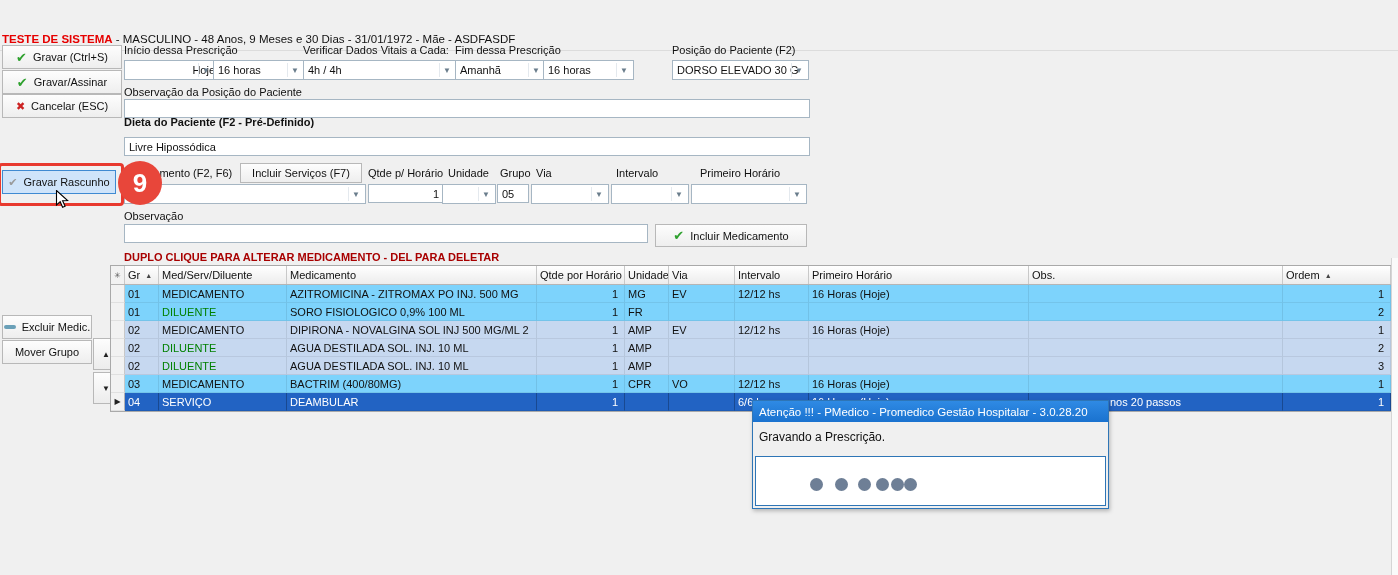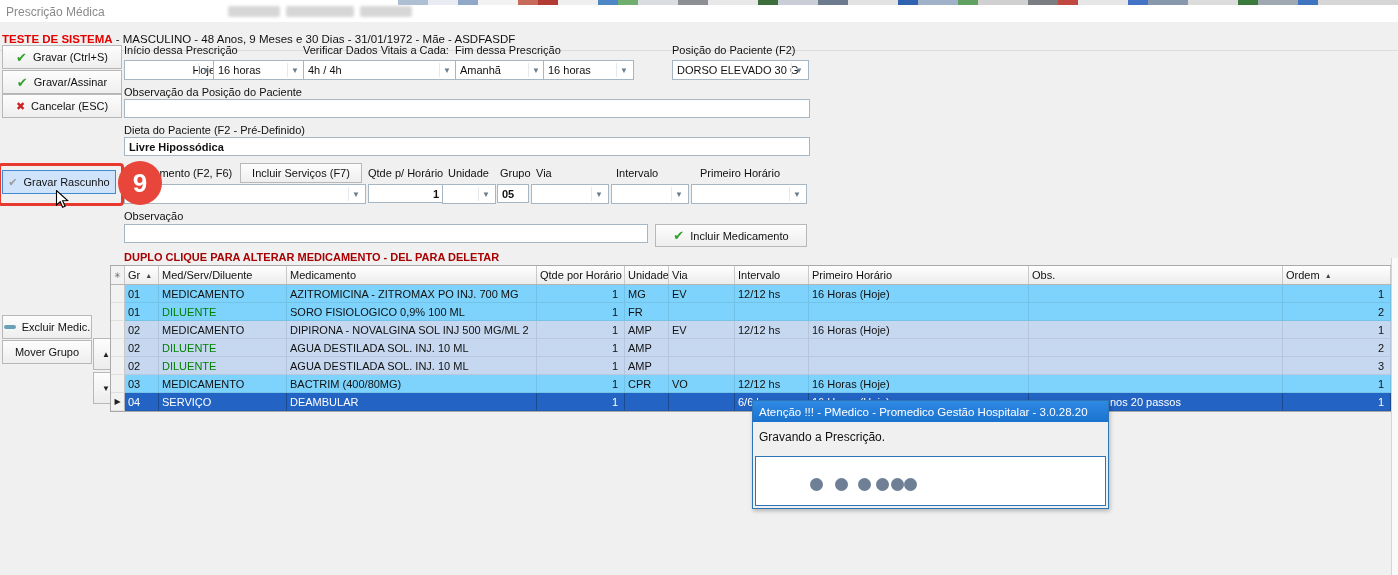--- a/index.html
+++ b/index.html
@@ -21,21 +21,21 @@
   .btn .ck{color:#2ea12e;font-size:13px;font-weight:bold;}
   .btn .ckgray{color:#9a9a9a;font-size:11px;font-weight:bold;}
   .btn .xx{color:#cc2222;font-size:11px;font-weight:bold;}
   .btn-draft{background:#cfe4fa;border:1px solid #3f8ad2;}
   .minus{display:inline-block;width:12px;height:4px;background:#6aa0b8;border-radius:2px;}
   .arrbtn{position:absolute;background:linear-gradient(#fdfdfd,#ececec);border:1px solid #b8b8b8;display:flex;align-items:center;justify-content:center;font-size:8px;color:#222;}
   
   .lbl{position:absolute;font-size:11px;color:#111;white-space:nowrap;}
   .combo{position:absolute;background:#fff;border:1px solid #a6b6c3;height:18px;font-size:11px;display:flex;align-items:center;padding-left:4px;color:#111;}
   .combo .dd{position:absolute;right:2px;top:2px;bottom:2px;width:14px;display:flex;align-items:center;justify-content:center;color:#6a7d8c;font-size:8px;border-left:1px solid #e4e9ee;}
-  .tinput{position:absolute;background:#fff;border:1px solid #a6b6c3;height:17px;font-size:11px;display:flex;align-items:center;padding-left:4px;color:#111;font-weight:bold;}
+  .tinput{position:absolute;background:#fff;border:1px solid #a6b6c3;height:17px;font-size:11px;display:flex;align-items:center;padding-left:4px;color:#111;}
   .spin .up,.spin .dn{position:absolute;right:1px;width:13px;height:8px;display:flex;align-items:center;justify-content:center;font-size:6px;color:#5a6a78;background:#f2f4f6;border-left:1px solid #d6dde3;}
   .spin .up{top:1px;border-bottom:1px solid #d6dde3;}
   .spin .dn{bottom:1px;}
   #hint{left:124px;top:251px;font-size:11px;font-weight:bold;color:#a80000;}
   
   #grid{left:110px;top:265px;width:1281px;background:#fff;border:1px solid #a9a9a9;border-right:none;}
   .hrow{display:flex;height:18px;background:linear-gradient(#ffffff,#ececec);border-bottom:1px solid #b5b5b5;}
   .hcell{box-sizing:border-box;border-right:1px solid #c9c9c9;font-size:11px;color:#111;display:flex;align-items:center;padding:0 3px;white-space:nowrap;overflow:hidden;}
   .hcell .sort{font-size:7px;color:#444;margin-left:5px;}
   .row{display:flex;height:18px;background:#7dd3fc;}
@@ -59,27 +59,20 @@
   #annot-box{left:-2px;top:163px;width:120px;height:37px;border:3px solid #e8392e;border-radius:4px;z-index:40;}
   #annot-badge{left:118px;top:161px;width:44px;height:44px;border-radius:50%;background:#e8463a;color:#fff;
      display:flex;align-items:center;justify-content:center;font-size:26px;font-weight:bold;z-index:41;}
   #cursor{left:55px;top:190px;z-index:42;}
 </style>
 </head>
 <body>
 
 <div id="app">
 
-  <div class="abs" id="titlebar">
-    <div class="abs" id="apptitle">Prescrição Médica</div>
-    <div class="redact" style="left:228px;width:52px;"></div>
-    <div class="redact" style="left:286px;width:68px;"></div>
-    <div class="redact" style="left:360px;width:52px;"></div>
-    <div class="abs" id="topstrip"></div>
-  </div>
 
   <div class="abs" id="patientbar">
     <span class="hl">TESTE DE SISTEMA</span><span class="rest"> - MASCULINO - 48 Anos, 9 Meses e 30 Dias - 31/01/1972 - Mãe - ASDFASDF</span>
   </div>
 
   <div class="btn" style="left:2px;top:45px;width:118px;height:22px;">
     <span class="ck">✔</span>
       <span>Gravar (Ctrl+S)</span>
   </div>
   <div class="btn" style="left:2px;top:70px;width:118px;height:22px;">
@@ -136,21 +129,21 @@
   <div class="combo" style="left:672px;top:60px;width:131px;">
       <span>DORSO ELEVADO 30 G</span>
       <span class="dd">▼</span>
     </div>
 
   <div class="lbl" style="left:124px;top:86px;">Observação da Posição do Paciente</div>
   <div class="tinput" style="left:124px;top:99px;width:680px;">
       <span></span>
     </div>
 
-  <div class="lbl" style="left:124px;top:124px;">Dieta do Paciente (F2 - Pré-Definido)</div>
+  <div class="lbl" style="left:124px;top:116px;font-weight:bold;">Dieta do Paciente (F2 - Pré-Definido)</div>
   <div class="tinput" style="left:124px;top:137px;width:680px;">
       <span>Livre Hipossódica</span>
     </div>
 
   <div class="lbl" style="left:124px;top:167px;">Medicamento (F2, F6)</div>
   <div class="btn" style="left:240px;top:163px;width:120px;height:18px;">
       <span>Incluir Serviços (F7)</span>
     </div>
   <div class="lbl" style="left:368px;top:167px;">Qtde p/ Horário</div>
   <div class="lbl" style="left:448px;top:167px;">Unidade</div>
@@ -216,21 +209,21 @@
     <div id="gridbody">
         <div class="row">
           <div class="cell c-ind" style="width: 14px;"></div>
           <div class="cell c-gr" style="width: 34px;">
             <span>01</span>
           </div>
           <div class="cell c-tipo" style="width: 128px;">
             <span>MEDICAMENTO</span>
           </div>
           <div class="cell c-med" style="width: 250px;">
-            <span>AZITROMICINA - ZITROMAX PO INJ. 700 MG</span>
+            <span>AZITROMICINA - ZITROMAX PO INJ. 500 MG</span>
           </div>
           <div class="cell c-qtde num" style="width: 88px;">
             <span>1</span>
           </div>
           <div class="cell c-unidade" style="width: 44px;">
             <span>MG</span>
           </div>
           <div class="cell c-via" style="width: 66px;">
             <span>EV</span>
           </div>

